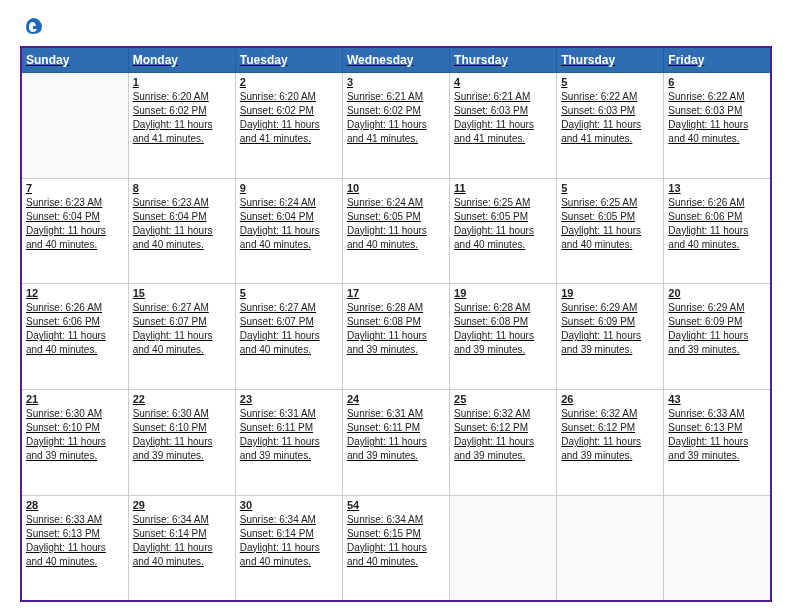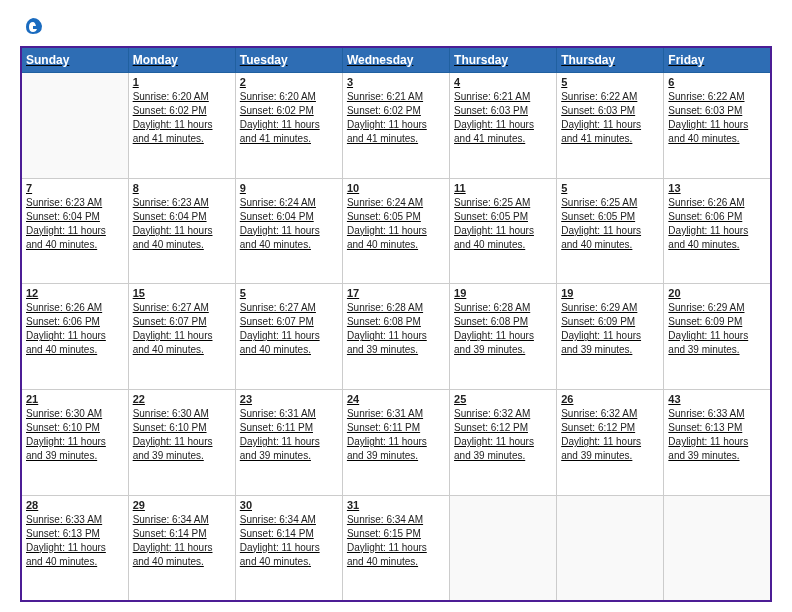--- a/index.html
+++ b/index.html
@@ -367,21 +367,21 @@
         </td>
           <td>
           <div class="day-number">30</div>
           <div class="day-info">
             Sunrise: 6:34 AM<br>
             Sunset: 6:14 PM<br>
             Daylight: 11 hours and 40 minutes.
           </div>
         </td>
           <td>
-          <div class="day-number">31</div>
+          <div class="day-number">54</div>
           <div class="day-info">
             Sunrise: 6:34 AM<br>
             Sunset: 6:15 PM<br>
             Daylight: 11 hours and 40 minutes.
           </div>
         </td>
           <td class="empty-cell"></td>
           <td class="empty-cell"></td>
           <td class="empty-cell"></td>
         </tr>

